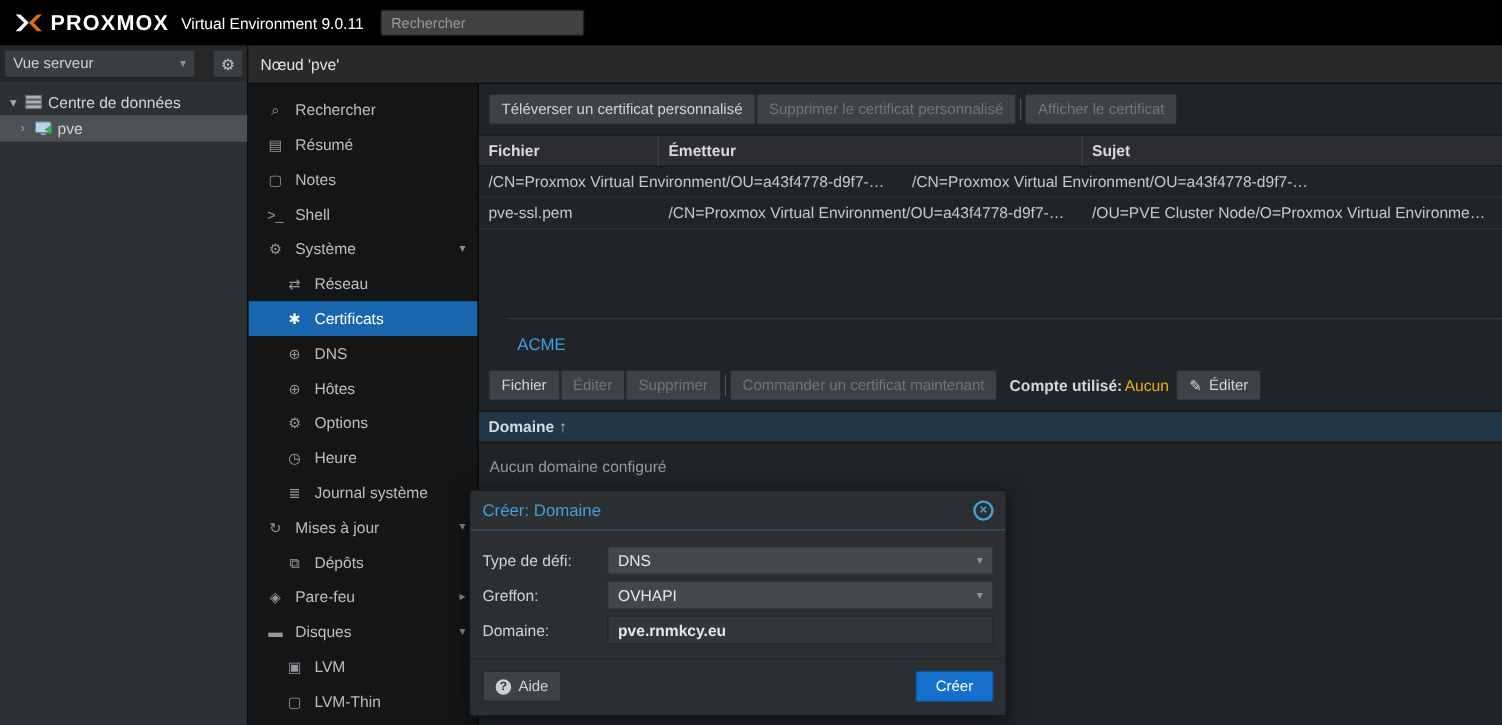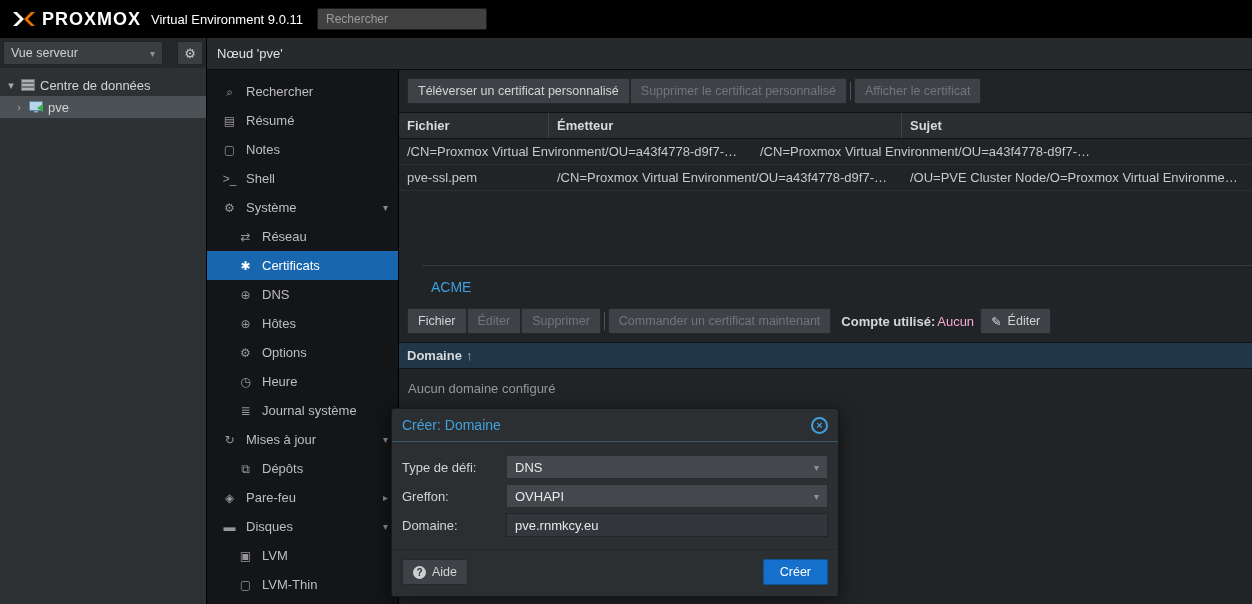--- a/index.html
+++ b/index.html
@@ -42,33 +42,33 @@
 .grid-head{display:flex;background:#2b2d30;border-top:1px solid #121314;border-bottom:1px solid #121314;font-weight:bold;color:#d8d9da;}
 .gh{padding:5px 8px;border-right:1px solid #404346;white-space:nowrap;overflow:hidden;}
 .col-file{width:150px;flex:0 0 auto;}
 .col-issuer{width:353px;flex:0 0 auto;}
 .col-subject{flex:1;border-right:none;min-width:0;}
 .grid-row{display:flex;border-bottom:1px solid #2d2f32;color:#c7c8c9;}
 .gc{padding:5px 8px;white-space:nowrap;overflow:hidden;}
 .acme-gap{height:74px;}
 .acme-title{border-top:1px solid #36393c;padding:13px 9px;color:#3f9fdf;font-size:14px;margin-left:23px;}
 .account-label{font-weight:bold;color:#d6d7d8;margin-left:10px;}
-.account-value{color:#f9a8d4;margin:1px 6px 0 2px;}
+.account-value{color:#eab308;margin:1px 6px 0 2px;}
 .domain-head{display:flex;align-items:center;gap:4px;background:#1f3749;border-top:1px solid #121314;border-bottom:1px solid #121314;padding:5px 8px;font-weight:bold;color:#d8d9da;}
 .sort-arrow{color:#b9babc;font-weight:normal;}
 .empty-text{padding:12px 9px;color:#96979a;}
 .modal{position:absolute;left:391px;top:408px;width:448px;background:#2c2f32;border:1px solid #17191b;border-radius:3px;box-shadow:0 4px 18px rgba(0,0,0,.6);z-index:10;}
 .modal-header{height:33px;display:flex;align-items:center;justify-content:space-between;padding:0 10px;border-bottom:1px solid #37586f;}
 .modal-title{color:#41a0dd;font-size:14px;}
 .modal-close{width:17px;height:17px;border:2px solid #41a0dd;border-radius:50%;color:#41a0dd;display:flex;align-items:center;justify-content:center;font-size:11px;font-weight:bold;cursor:pointer;line-height:1;flex:0 0 auto;}
 .modal-body{padding:13px 10px 12px;}
 .form-row{display:flex;align-items:center;margin-bottom:5px;height:24px;}
 .form-row label{width:104px;color:#d2d3d4;flex:0 0 auto;}
 .select-field{flex:1;height:24px;background:#44484c;border:1px solid #2a2d30;color:#e6e7e8;display:flex;align-items:center;justify-content:space-between;padding:0 8px;cursor:pointer;font-size:13px;}
-.text-field{flex:1;height:24px;background:#33373b;border:1px solid #222527;color:#e6e7e8;padding:0 8px;font-size:13px;font-family:inherit;outline:none;min-width:0;}
+.text-field{flex:1;height:24px;background:#33373b;border:1px solid #222527;color:#e6e7e8;padding:0 8px;font-size:13px;font-family:inherit;outline:none;min-width:0;font-weight:bold;}
 .modal-footer{display:flex;justify-content:space-between;align-items:center;padding:9px 10px 11px;border-top:1px solid #24272a;}
 .help-ic{width:13px;height:13px;border-radius:50%;background:#cdced0;color:#2b2e31;font-size:10px;font-weight:bold;display:inline-flex;align-items:center;justify-content:center;}
 </style>
 </head>
 <body>
 
 <div class="topbar">
   <div class="logo">
     <svg width="24" height="16" viewBox="0 0 24 16">
       <path d="M1 1 L5 1 L12 8 L5 15 L1 15 L8 8 Z" fill="#ffffff"></path>

